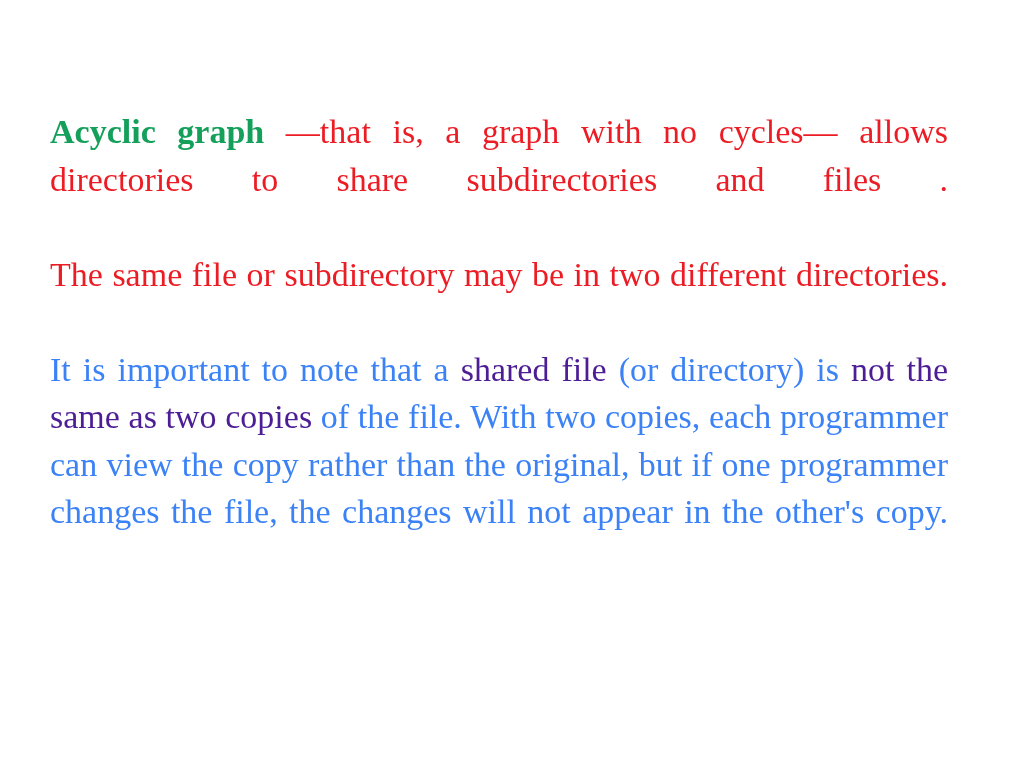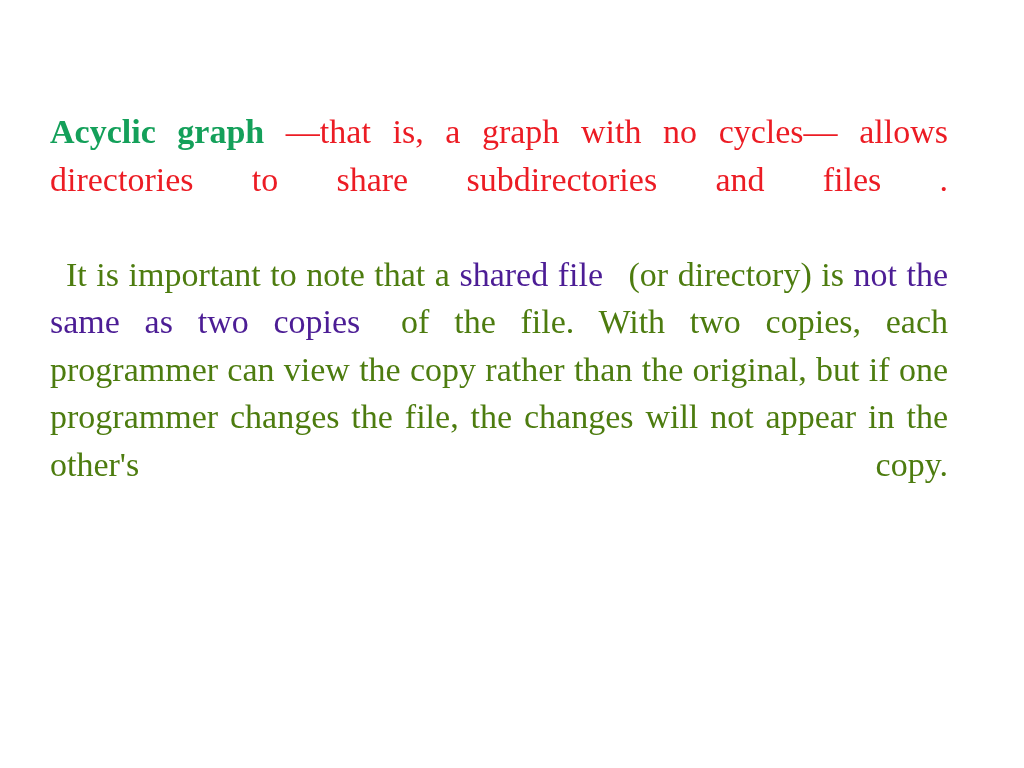--- a/index.html
+++ b/index.html
@@ -42,39 +42,40 @@
   
   .para:after {
     content: "";
     display: inline-block;
     width: 100%;
     height: 0;
   }
 
   .red   { color: #ec1c24; }
   .green { color: #4c1d95; }
-  .black { color: #4d7c0f; margin-left: 16px; }
+  .black { color: #3b82f6; }
 
   .term {
     font-weight: bold;
     color: #14a05a;
   }
 
   
   #para-acyclic  { }
   #para-samefile { }
   #para-shared   { }
 </style>
 </head>
 <body>
 
 <div id="slide">
 
   <div id="text-body">
 
     <p class="para" id="para-acyclic"><span class="term">Acyclic graph</span><span class="red"> —that is, a graph with no cycles— allows directories to share subdirectories and files .</span></p>
 
+    <p class="para" id="para-samefile"><span class="red">The same file or subdirectory may be in two different directories.</span></p>
 
     <p class="para" id="para-shared"><span class="black">It is important to note that a </span><span class="green">shared file</span><span class="black"> (or directory) is </span><span class="green">not the same as two copies</span><span class="black"> of the file. With two copies, each programmer can view the copy rather than the original, but if one programmer changes the file, the changes will not appear in the other's copy.</span></p>
 
   </div>
 
 </div>
 
 </body></html>

